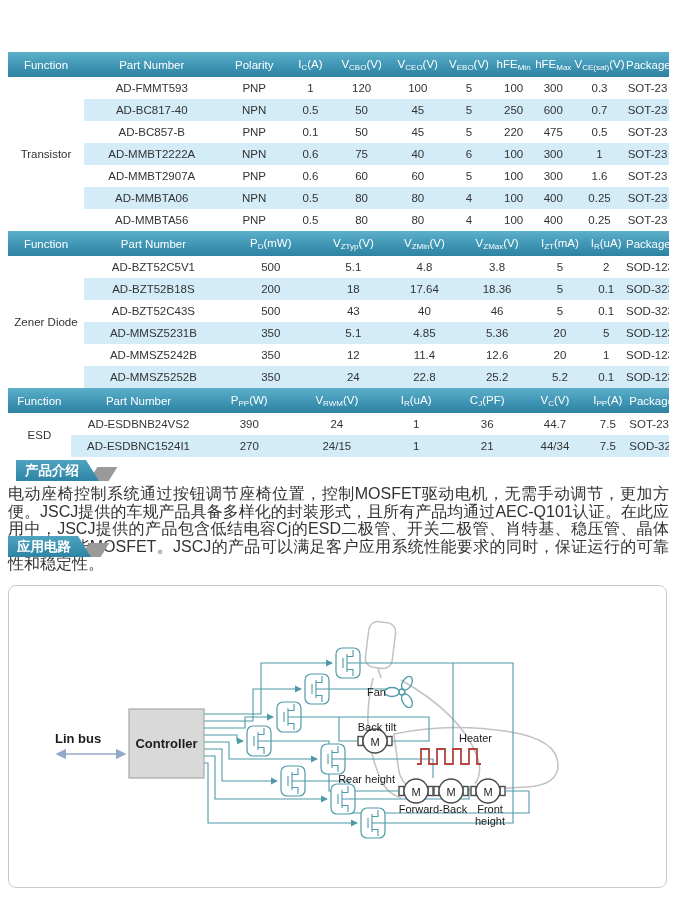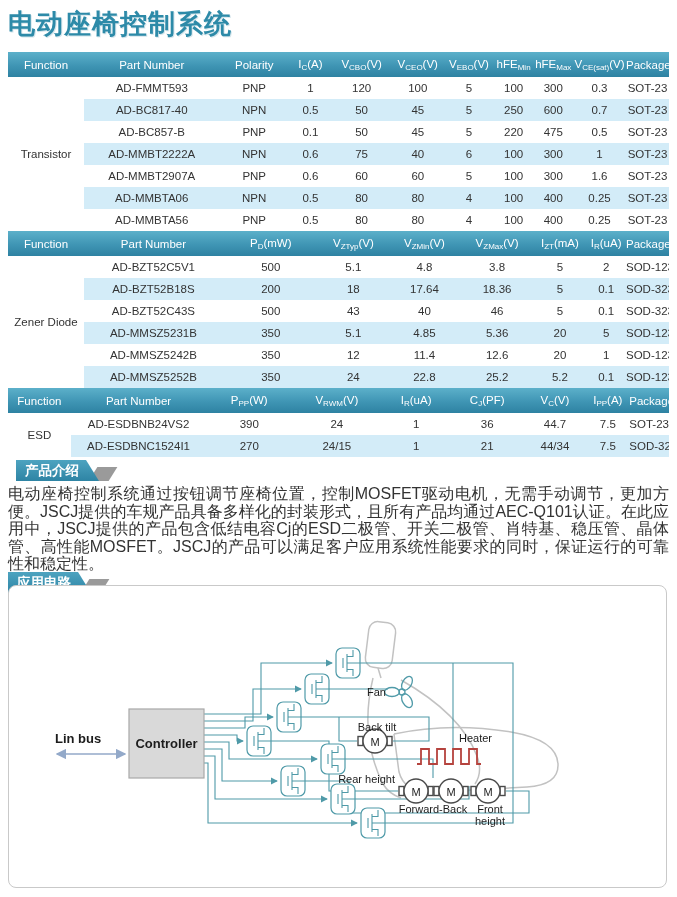--- a/index.html
+++ b/index.html
@@ -15,21 +15,21 @@
     color:#fff;font-weight:normal;font-size:11.5px;height:25px;text-align:center;padding:0;}
   table.spec td{font-size:11.5px;color:#333;height:22px;text-align:center;padding:0;white-space:nowrap;
     overflow:hidden;background:#fff;}
   table.spec tbody tr:nth-child(even) td{background:#d3ecf8;}
   table.spec td.fn{background:#fff;}
   .subsc{font-size:8px;vertical-align:-2px;}
   #table-0{top:52px;} #table-1{top:231px;} #table-2{top:388px;}
 
   
   .badge-wrap{position:absolute;left:8px;height:21px;}
-  #intro-badge{top:460px;padding-left:8px;} #circuit-badge{top:572px;}
+  #intro-badge{top:460px;padding-left:8px;} #circuit-badge{top:536px;}
   .badge-gray{position:absolute;right:-14px;bottom:0;width:20px;height:14px;background:#9a9a9a;
     transform:skewX(-32deg);}
   .badge{position:relative;display:inline-block;background:linear-gradient(180deg,#4da3c0,#2e84a4);
     color:#fff;font-weight:bold;font-size:13.5px;line-height:21px;padding:0 20px 0 9px;
     clip-path:polygon(0 0,calc(100% - 13px) 0,100% 100%,0 100%);}
 
   
   #intro-text{position:absolute;left:8px;top:485px;width:661px;font-size:16px;line-height:17.5px;
     color:#333;text-align:justify;}
 
@@ -44,21 +44,20 @@
   .dlabel-bold{font-size:13px;font-weight:bold;fill:#1c1c1c;}
   .motor-part{stroke:#4a4a4a;stroke-width:1.4;fill:#fff;}
   .heater-coil{stroke:#b5433e;stroke-width:1.8;fill:none;}
   .fan-part{stroke:#4f9aa8;stroke-width:1.3;fill:none;}
 </style>
 </head>
 <body>
 
 <div id="page">
 
-  <div id="page-title">电动座椅控制系统</div>
 
   <table class="spec" id="table-0">
       <colgroup>
         <col style="width: 11.5%;">
         <col style="width: 20.5%;">
         <col style="width: 10.5%;">
         <col style="width: 6.5%;">
         <col style="width: 9%;">
         <col style="width: 8%;">
         <col style="width: 7.5%;">

